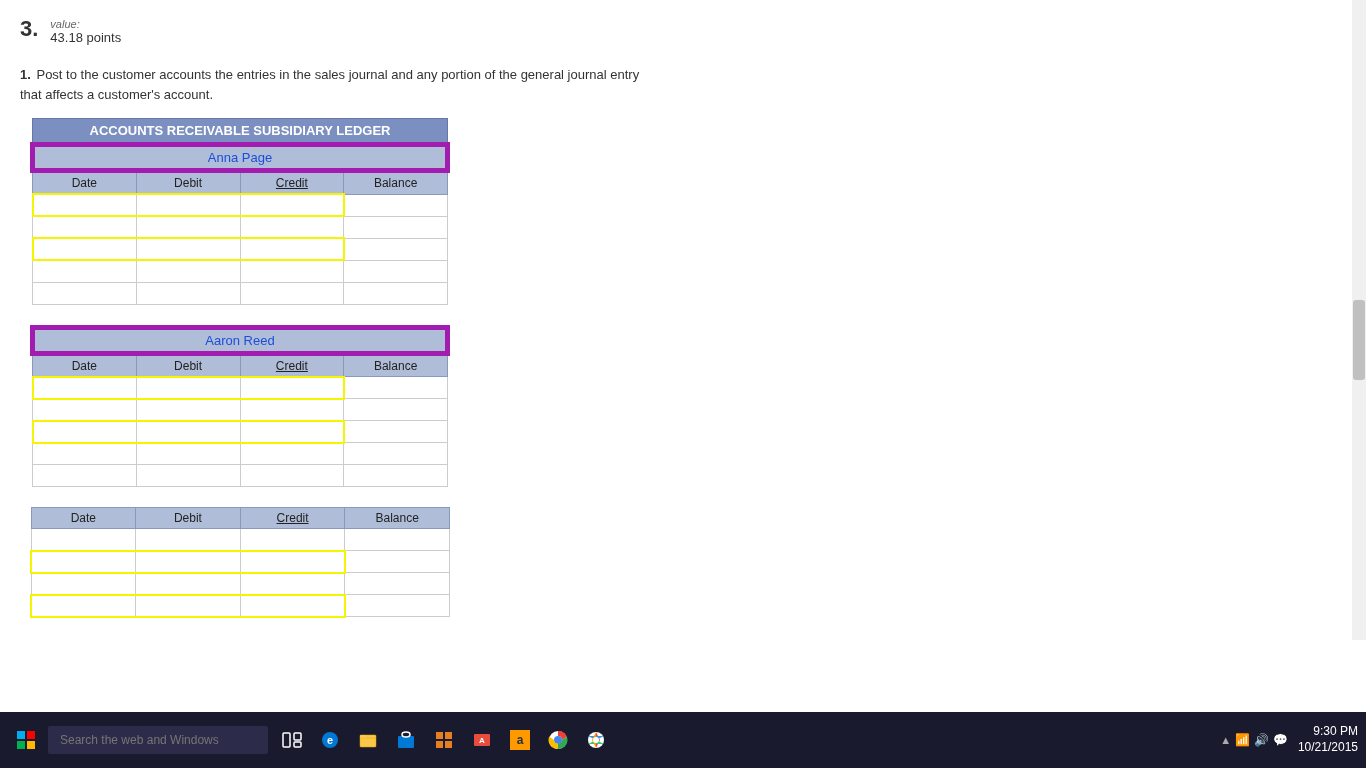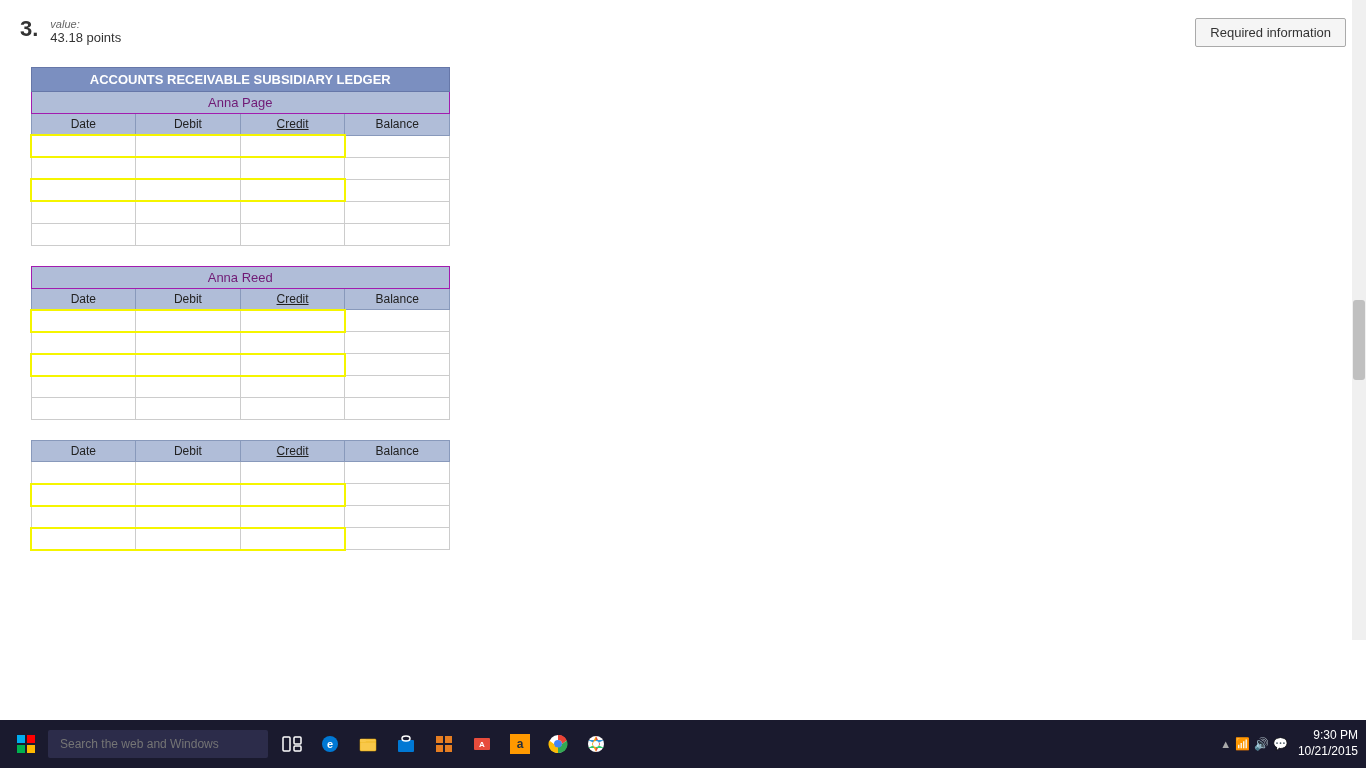--- a/index.html
+++ b/index.html
@@ -101,26 +101,26 @@
       color: #fff;
       font-weight: bold;
       text-align: center;
       padding: 4px 6px;
       font-size: 13px;
       border: 1px solid #6677a8;
     }
 
     .ledger-name-row td {
       background: #b0bdd8;
-      color: #701a75;
+      color: #1d4ed8;
       font-weight: normal;
       text-align: center;
       padding: 3px 6px;
       font-size: 13px;
-      border: 1px solid #a21caf;
+      border: 5px solid #a21caf;
     }
 
     .ledger-header-row td {
       background: #b0bdd8;
       color: #222;
       font-weight: normal;
       text-align: center;
       padding: 3px 6px;
       font-size: 12px;
       border: 1px solid #8899bb;
@@ -135,21 +135,21 @@
       padding: 1px 4px;
       font-size: 12px;
     }
 
     
     .taskbar {
       position: fixed;
       bottom: 0;
       left: 0;
       width: 1366px;
-      height: 48px;
+      height: 56px;
       background: #1a1a2e;
       display: flex;
       align-items: center;
       padding: 0 8px;
       gap: 4px;
       z-index: 100;
     }
 
     .taskbar-start {
       width: 36px;
@@ -272,24 +272,27 @@
 <div class="main-content">
 
   <div class="question-header">
     <div class="question-number-block">
       <div class="question-number">3.</div>
       <div class="question-value">
         <span class="value-label">value:</span>
         <span class="value-points">43.18 points</span>
       </div>
     </div>
-    <button class="required-info-btn">Required information</button>
   </div>
 
   <div class="required-section">
+    <div class="required-instruction">
+      <span class="num">1.</span>
+      <span>Post to the customer accounts the entries in the sales journal and any portion of the general journal entry that affects a customer's account.</span>
+    </div>
 
     <div class="ledger-container">
 
       <div class="ledger-section">
         <table class="ledger-table">
           <tbody>
               <tr class="ledger-title-row">
             <td colspan="4">ACCOUNTS RECEIVABLE SUBSIDIARY LEDGER</td>
           </tr>
           <tr class="ledger-name-row">
@@ -332,21 +335,21 @@
             <td class="col-balance"><input class="cell-input" type="text" style=""></td>
           </tr>
         </tbody>
           </table>
       </div>
 
       <div class="ledger-section">
         <table class="ledger-table">
           <tbody>
               <tr class="ledger-name-row">
-            <td colspan="4">Anna Reed</td>
+            <td colspan="4">Aaron Reed</td>
           </tr>
           <tr class="ledger-header-row">
             <td class="col-date">Date</td>
             <td class="col-debit">Debit</td>
             <td class="col-credit">Credit</td>
             <td class="col-balance">Balance</td>
           </tr>
           <tr class="data-row yellow-highlight">
             <td class="col-date date-col"><input class="cell-input" type="text" style=""></td>
             <td class="col-debit debit-col"><input class="cell-input" type="text" style=""></td>

